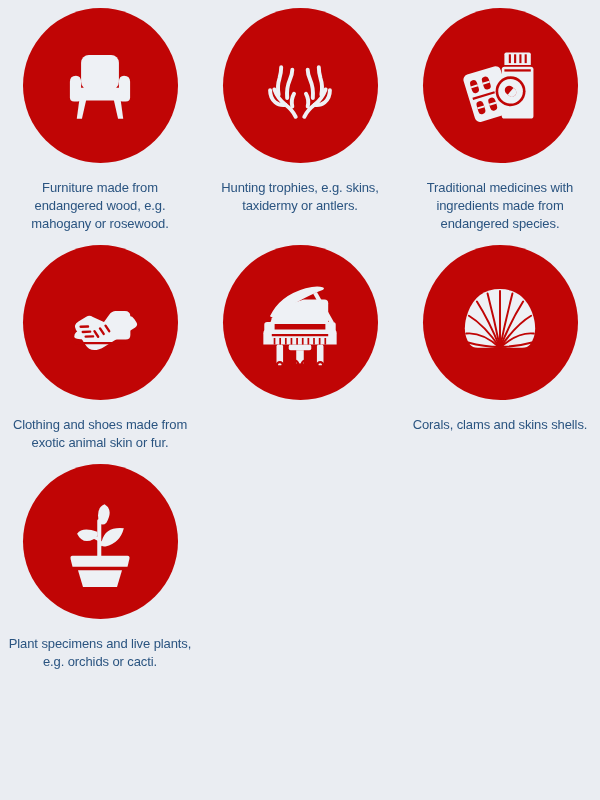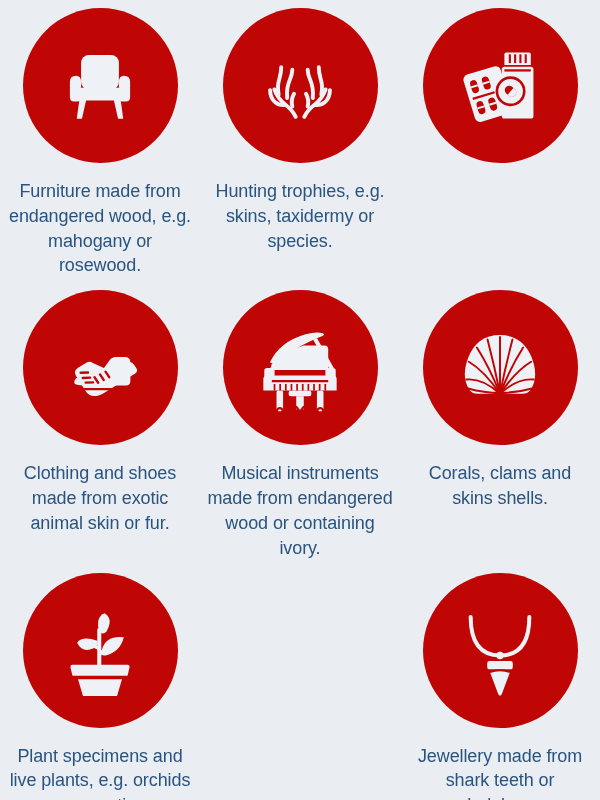--- a/index.html
+++ b/index.html
@@ -44,21 +44,21 @@
     justify-content: center;
   }
   .icon-circle svg {
     display: block;
   }
   .caption {
     margin-top: 16px;
     width: 186px;
     text-align: center;
     color: #2a5480;
-    font-size: 18px;
+    font-size: 13px;
     line-height: 1.38;
     font-family: "Liberation Sans", sans-serif;
     letter-spacing: -0.1px;
   }
 </style>
 </head>
 <body>
 
 <div id="infographic">
 
@@ -93,21 +93,21 @@
             <path d="M46 74 q-2 -8 2 -15"></path>
 
             <path d="M60 86 q4 -8 12 -14 q9 -7 13 -18"></path>
             <path d="M72 72 q7 1 12 -3 q6 -5 6 -14"></path>
             <path d="M80 60 q2 -10 -1 -19 q-2 -7 -2 -13"></path>
             <path d="M70 64 q1 -12 -3 -21 q-3 -7 -3 -12"></path>
             <path d="M64 74 q2 -8 -2 -15"></path>
           </svg>
         </span>
       </div>
-      <div class="caption">Hunting trophies, e.g. skins, taxidermy or species.</div>
+      <div class="caption">Hunting trophies, e.g. skins, taxidermy or antlers.</div>
     </div>
 
     <div class="cell">
       <div class="icon-circle">
         <span>
           <svg width="88" height="88" viewBox="0 0 100 100">
             <g fill="#eef1f5">
 
               <path d="M55 28 h30 q3 0 3 3 v53 q0 3 -3 3 h-30 q-3 0 -3 -3 v-53 q0 -3 3 -3 z"></path>
 
@@ -148,20 +148,21 @@
             </g>
             <g transform="rotate(-17 40 58)" fill="#eef1f5">
               <rect x="20" y="44" width="8" height="2.2"></rect>
               <rect x="34" y="44" width="8" height="2.2"></rect>
               <rect x="20" y="69" width="8" height="2.2"></rect>
               <rect x="34" y="69" width="8" height="2.2"></rect>
             </g>
           </svg>
         </span>
       </div>
+      <div class="caption">Traditional medicines with ingredients made from endangered species.</div>
     </div>
 
   </div>
 
   <div class="row" id="row-2">
 
     <div class="cell">
       <div class="icon-circle">
         <span>
           <svg width="92" height="92" viewBox="0 0 100 100">
@@ -235,21 +236,20 @@
               <rect x="48" y="67" width="1.8" height="7"></rect>
               <rect x="54" y="67" width="1.8" height="7"></rect>
               <rect x="60" y="67" width="1.8" height="7"></rect>
               <rect x="66" y="67" width="1.8" height="7"></rect>
               <rect x="72" y="67" width="1.8" height="7"></rect>
               <rect x="78" y="67" width="1.8" height="7"></rect>
             </g>
           </svg>
         </span>
       </div>
-      <div class="caption">Musical instruments made from endangered wood or containing ivory.</div>
     </div>
 
     <div class="cell">
       <div class="icon-circle">
         <span>
           <svg width="90" height="80" viewBox="0 0 100 90">
 
             <path d="M50 8 q26 0 36 26 q8 22 -2 36 q-3 4 -9 4 h-50 q-6 0 -9 -4 q-10 -14 -2 -36 q10 -26 36 -26 z" fill="#eef1f5"></path>
 
             <path d="M42 74 q8 -5 16 0 z" fill="#c00505"></path>
@@ -298,37 +298,16 @@
               <path d="M18 66 h60 q3 0 2 4 l-2 8 h-60 l-2 -8 q-1 -4 2 -4 z"></path>
 
               <path d="M24 82 h48 l-6 20 q-1 2 -3 2 h-30 q-2 0 -3 -2 z"></path>
             </g>
           </svg>
         </span>
       </div>
       <div class="caption">Plant specimens and live plants, e.g. orchids or cacti.</div>
     </div>
 
-    <div class="cell">
-      <div class="icon-circle">
-        <span>
-          <svg width="88" height="92" viewBox="0 0 96 100">
-
-            <path d="M16 14 q0 42 32 42 q32 0 32 -42" fill="none" stroke="#eef1f5" stroke-width="4.4" stroke-linecap="round"></path>
-            <g fill="#eef1f5">
-
-              <circle cx="48" cy="56" r="4"></circle>
-
-              <path d="M36 62 h24 q2 0 2 3 v3 q0 3 -2 3 h-24 q-2 0 -2 -3 v-3 q0 -3 2 -3 z"></path>
-
-              <path d="M37 74 q11 -4 22 0 l-9 24 q-2 4 -4 0 z"></path>
-            </g>
-
-            <path d="M37 74 q11 -4 22 0" fill="none" stroke="#c00505" stroke-width="2.2"></path>
-          </svg>
-        </span>
-      </div>
-      <div class="caption">Jewellery made from shark teeth or whalebone.</div>
-    </div>
 
   </div>
 
 </div>
 
 </body></html>

